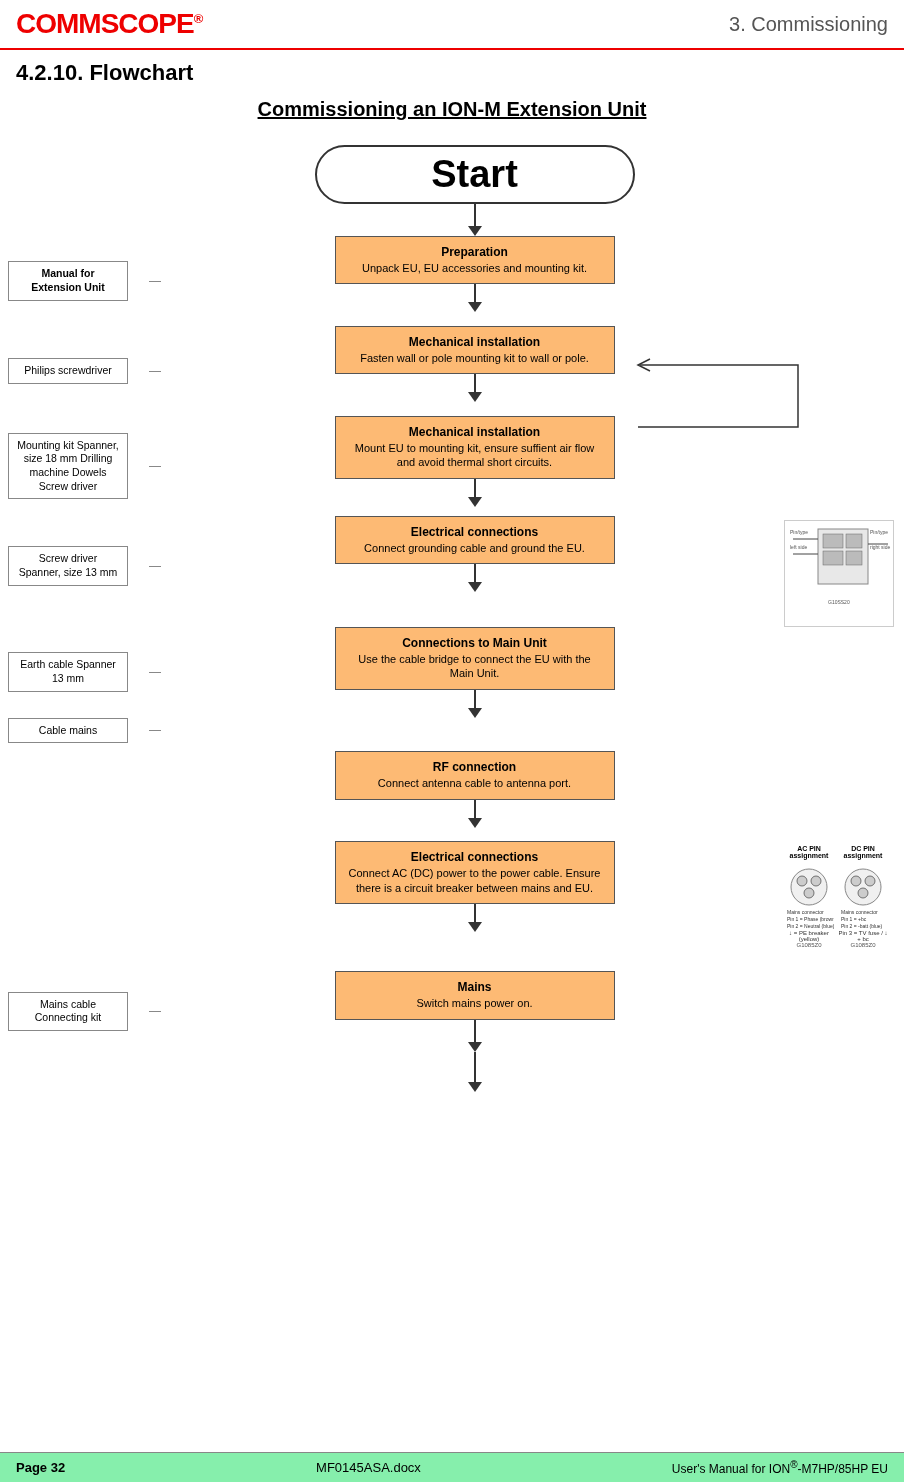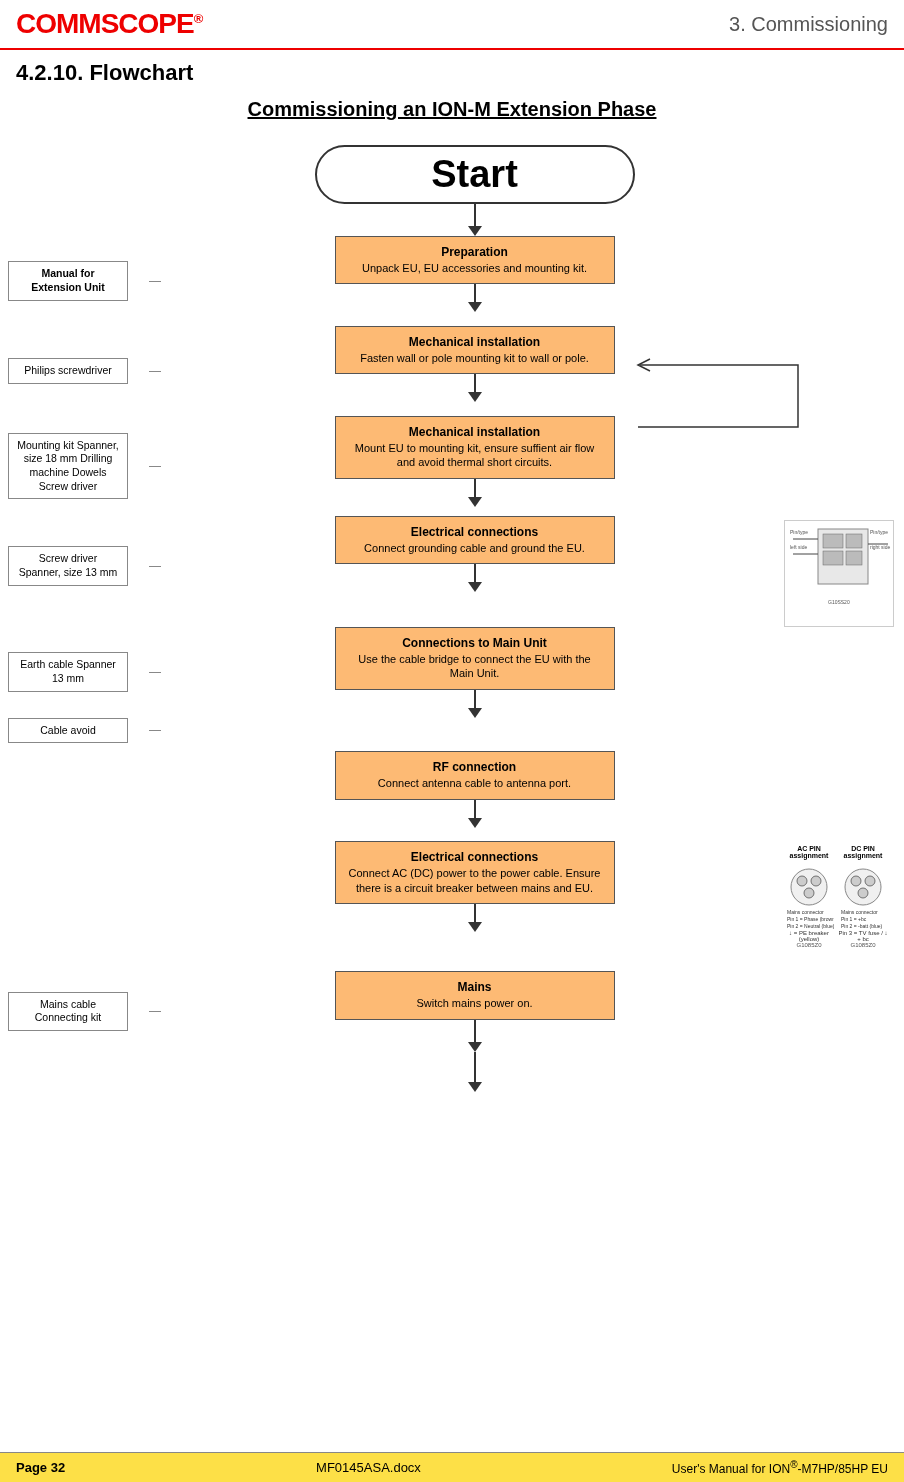--- a/index.html
+++ b/index.html
@@ -152,21 +152,21 @@
   <div class="logo">
     <span>COMMSC</span><span style="color:#e00;">O</span><span>PE</span><sup style="font-size:13px;">®</sup>
   </div>
   <div class="header-section">3. Commissioning</div>
 </div>
 
 <div class="page-title">4.2.10. Flowchart</div>
 
 <div class="main-content">
 
-  <div class="flowchart-title">Commissioning an ION-M Extension Phase</div>
+  <div class="flowchart-title">Commissioning an ION-M Extension Unit</div>
 
   <div class="fc-wrapper">
 
     <svg id="loop-svg" style="position:absolute;top:0;left:0;pointer-events:none;z-index:10;" width="904" height="1330">
         <path d="M 630 290 L 790 290 L 790 228 L 632 228" fill="none" stroke="#333" stroke-width="1.5"></path>
         <path d="M 642 222 L 630 228 L 642 234" fill="none" stroke="#333" stroke-width="1.5"></path>
       </svg>
 
     <div class="step-row" style="margin-bottom:0;">
       <div class="step-left" style="height:80px;"></div>
@@ -307,21 +307,21 @@
         <div class="v-line" style="height:18px;"></div>
         <div class="arrow-head"></div>
       </div>
       <div class="step-right"></div>
     </div>
 
     <div class="step-row">
       <div class="step-left" style="min-height:20px;">
         <div style="display:flex;align-items:center;position:relative;width:100%;">
           <div class="left-box">
-            <span>Cable avoid</span>
+            <span>Cable mains</span>
           </div>
           <div style="position:absolute;right:0;top:50%;height:1px;width:12px;background:#888;"></div>
         </div>
       </div>
       <div class="step-center" style="height:20px;"></div>
       <div class="step-right"></div>
     </div>
 
     <div style="height:8px;"></div>
 
@@ -416,19 +416,19 @@
         <div class="v-line" style="height:30px;"></div>
         <div class="arrow-head"></div>
       </div>
       <div class="step-right"></div>
     </div>
 
   </div>
 
 </div>
 
-<div style="position:fixed;bottom:0;left:0;right:0;border-top:1px solid #888;display:flex;justify-content:space-between;align-items:center;padding:6px 16px;font-size:13px;background:#fde047;">
+<div style="position:fixed;bottom:0;left:0;right:0;border-top:1px solid #888;display:flex;justify-content:space-between;align-items:center;padding:6px 16px;font-size:13px;background:#86efac;">
   <div class="footer-page">Page 32</div>
   <div class="footer-doc">MF0145ASA.docx</div>
   <div class="footer-manual">
     User's Manual for ION<sup>®</sup>-M7HP/85HP EU
   </div>
 </div>
 
 </body></html>

